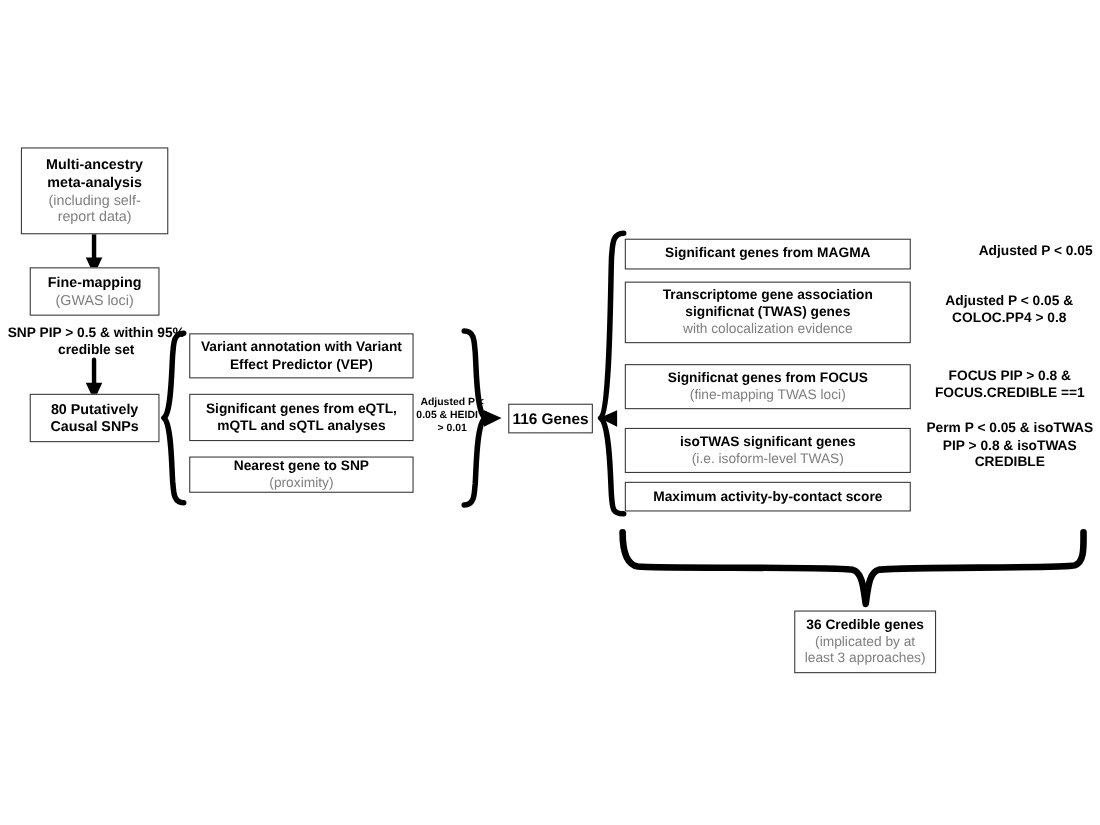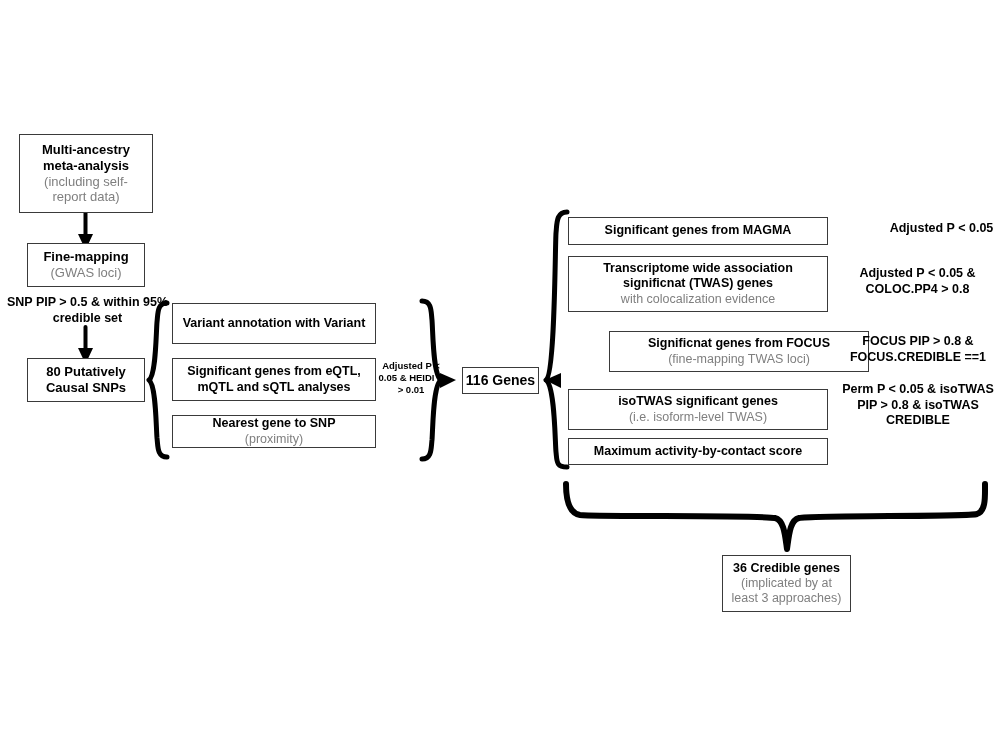--- a/index.html
+++ b/index.html
@@ -136,20 +136,21 @@
     <span class="ln">95% credible set</span>
   </div>
 
   <div class="box" style="left:27px; top:358px; width:118px; height:44px; font-size:13px;align-items:center;">
     <span class="ln bold">80 Putatively</span>
     <span class="ln bold">Causal SNPs</span>
   </div>
 
   <div class="box" style="left:172px; top:303px; width:204px; height:41px; font-size:12.5px;">
     <span class="ln bold">Variant annotation with Variant</span>
+    <span class="ln bold">Effect Predictor (VEP)</span>
   </div>
 
   <div class="box" style="left:172px; top:358px; width:204px; height:43px; font-size:12.5px;">
     <span class="ln bold">Significant genes from eQTL,</span>
     <span class="ln bold">mQTL and sQTL analyses</span>
   </div>
 
   <div class="box" style="left:172px; top:415px; width:204px; height:33px; font-size:12.5px;">
     <span class="ln bold">Nearest gene to SNP</span>
     <span class="ln gray">(proximity)</span>
@@ -163,26 +164,26 @@
 
   <div class="box" style="left:462px; top:367px; width:77px; height:27px; font-size:14px;">
     <span class="ln bold">116 Genes</span>
   </div>
 
   <div class="box" style="left:568px; top:217px; width:260px; height:28px; font-size:12.5px;">
     <span class="ln bold">Significant genes from MAGMA</span>
   </div>
 
   <div class="box" style="left:568px; top:256px; width:260px; height:56px; font-size:12.5px;">
-    <span class="ln bold">Transcriptome wide association</span>
+    <span class="ln bold">Transcriptome gene association</span>
     <span class="ln bold">significnat (TWAS) genes</span>
     <span class="ln gray">with colocalization evidence</span>
   </div>
 
-  <div class="box" style="left:568px; top:331px; width:260px; height:41px; font-size:12.5px;margin-left:41px;">
+  <div class="box" style="left:568px; top:331px; width:260px; height:41px; font-size:12.5px;">
     <span class="ln bold">Significnat genes from FOCUS</span>
     <span class="ln gray">(fine-mapping TWAS loci)</span>
   </div>
 
   <div class="box" style="left:568px; top:389px; width:260px; height:41px; font-size:12.5px;">
     <span class="ln bold">isoTWAS significant genes</span>
     <span class="ln gray">(i.e. isoform-level TWAS)</span>
   </div>
 
   <div class="box" style="left:568px; top:438px; width:260px; height:27px; font-size:12.5px;">

